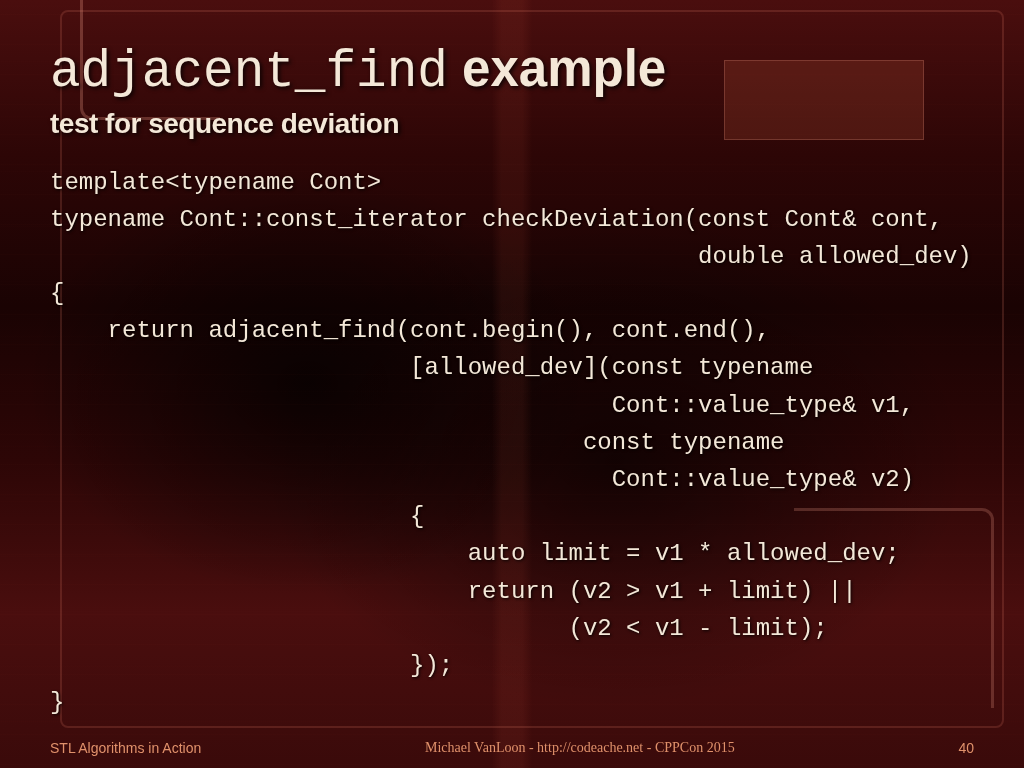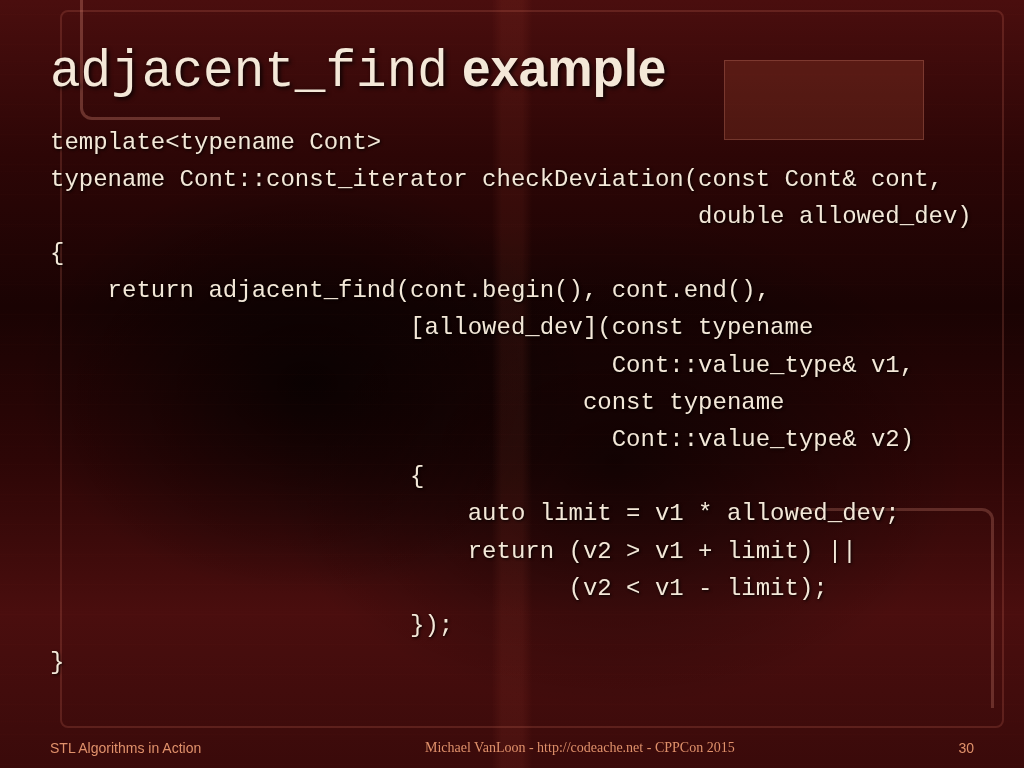--- a/index.html
+++ b/index.html
@@ -103,34 +103,35 @@
 
 <div class="bg"></div>
 <div class="frame-tl"></div>
 <div class="frame-br"></div>
 <div class="square-accent"></div>
 
 <div class="content">
   <div class="title">
     <span class="mono">adjacent_find</span><span> example</span>
   </div>
+  <div class="subtitle">test for sequence deviation</div>
   <div class="code">template&lt;typename Cont&gt;
 typename Cont::const_iterator checkDeviation(const Cont&amp; cont,
                                              double allowed_dev)
 {
     return adjacent_find(cont.begin(), cont.end(),
                          [allowed_dev](const typename
                                        Cont::value_type&amp; v1,
                                      const typename
                                        Cont::value_type&amp; v2)
                          {
                              auto limit = v1 * allowed_dev;
                              return (v2 &gt; v1 + limit) ||
                                     (v2 &lt; v1 - limit);
                          });
 }</div>
 </div>
 
 <div class="footer">
   <div class="footer-left">STL Algorithms in Action</div>
   <div class="footer-center">Michael VanLoon - http://codeache.net - CPPCon 2015</div>
-  <div class="footer-right">30</div>
+  <div class="footer-right">40</div>
 </div>
 
 </body></html>

